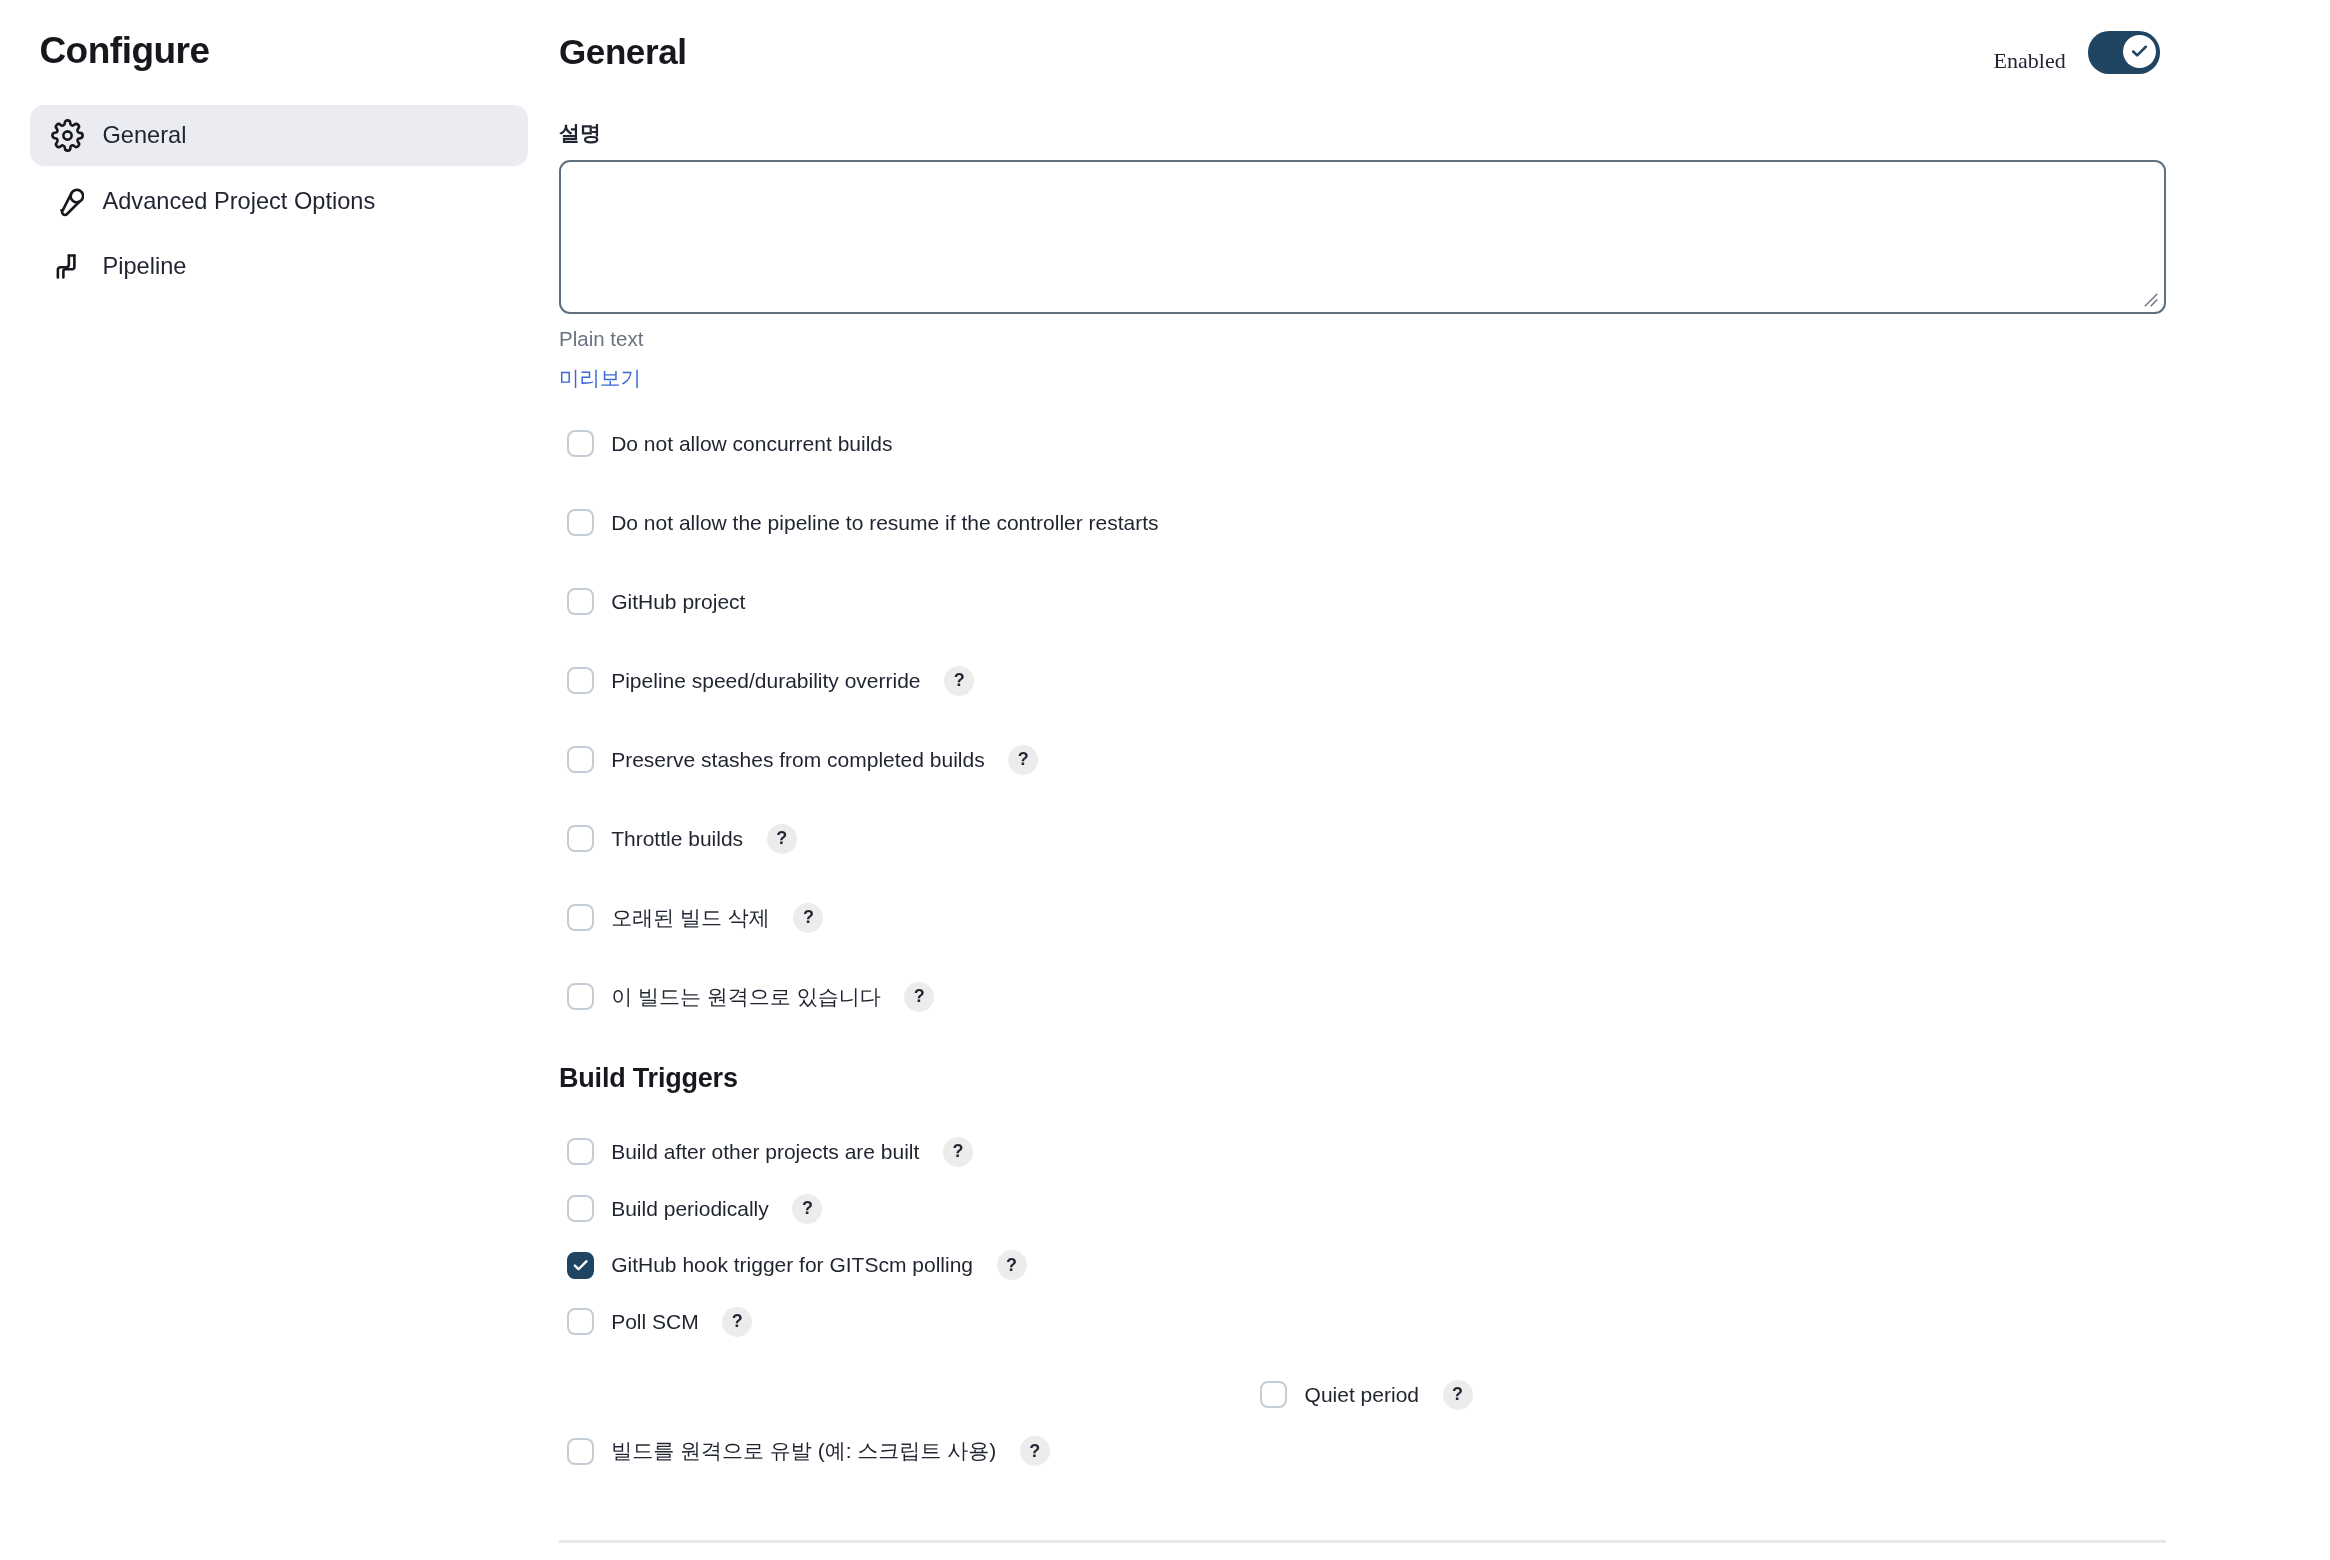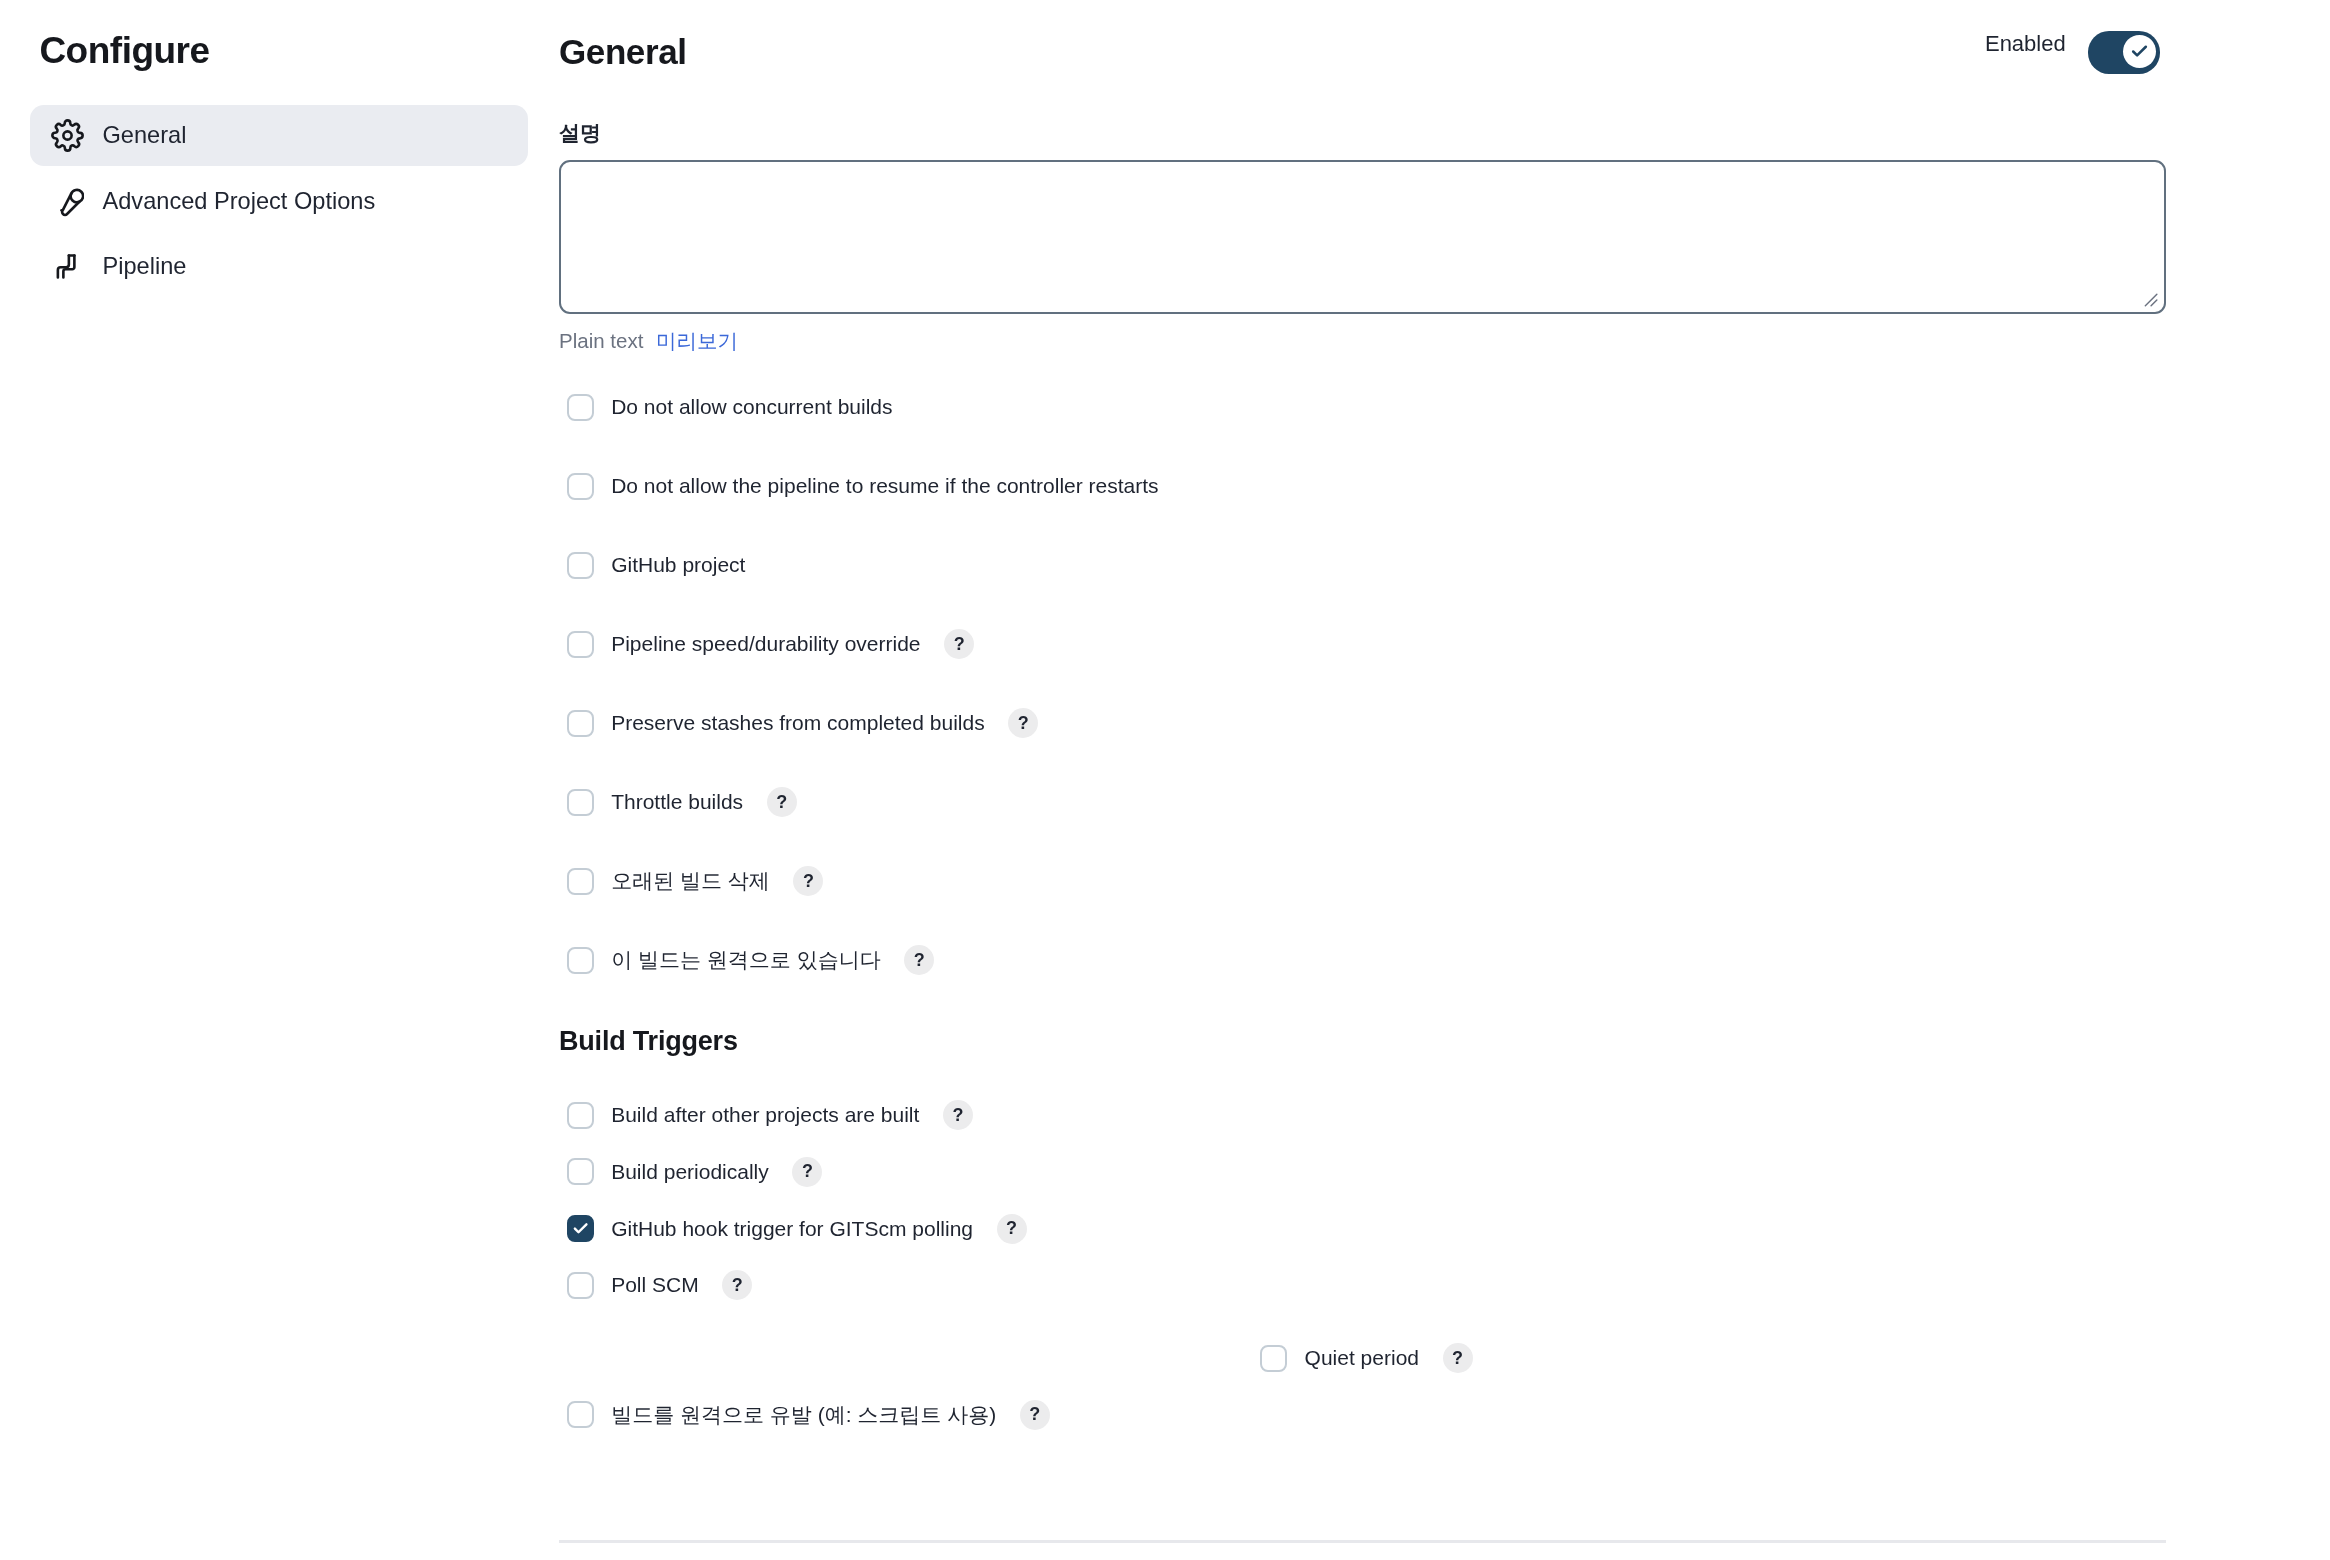--- a/index.html
+++ b/index.html
@@ -72,22 +72,23 @@
     padding-right: 6.3px;
   }
   .page-title {
     font-size: 35px;
     font-weight: 700;
     letter-spacing: -0.4px;
     color: #16181d;
   }
   .enabled-wrap {
     display: flex;
-    align-items: flex-start;
+    align-items: flex-end;
     gap: 22px;
+    font-family: Liberation Serif, serif;
   }
   .enabled-label {
     font-size: 22px;
     color: #1f2430;
     font-weight: 400;
   }
   .toggle {
     width: 72px;
     height: 43px;
     border-radius: 21px;
@@ -124,24 +125,24 @@
     cursor: text;
   }
   .resize-grip {
     position: absolute;
     right: 5.5px; bottom: 4.7px;
     width: 17.3px; height: 17.3px;
   }
   .resize-grip svg { width: 17.3px; height: 17.3px; display: block; }
   .desc-footer {
     display: flex;
-    align-items: center;
     gap: 12.6px;
     margin-top: 13.4px;
     font-size: 20.5px;
+    flex-direction: column;
   }
   .plain-text { color: #6b7280; }
   .preview-link { color: #3b68d8; cursor: pointer; }
 
   
   .options-group { margin-top: 30px; text-align: right; }
   .opt-row {
     display: flex;
     align-items: center;
     gap: 17.3px;

